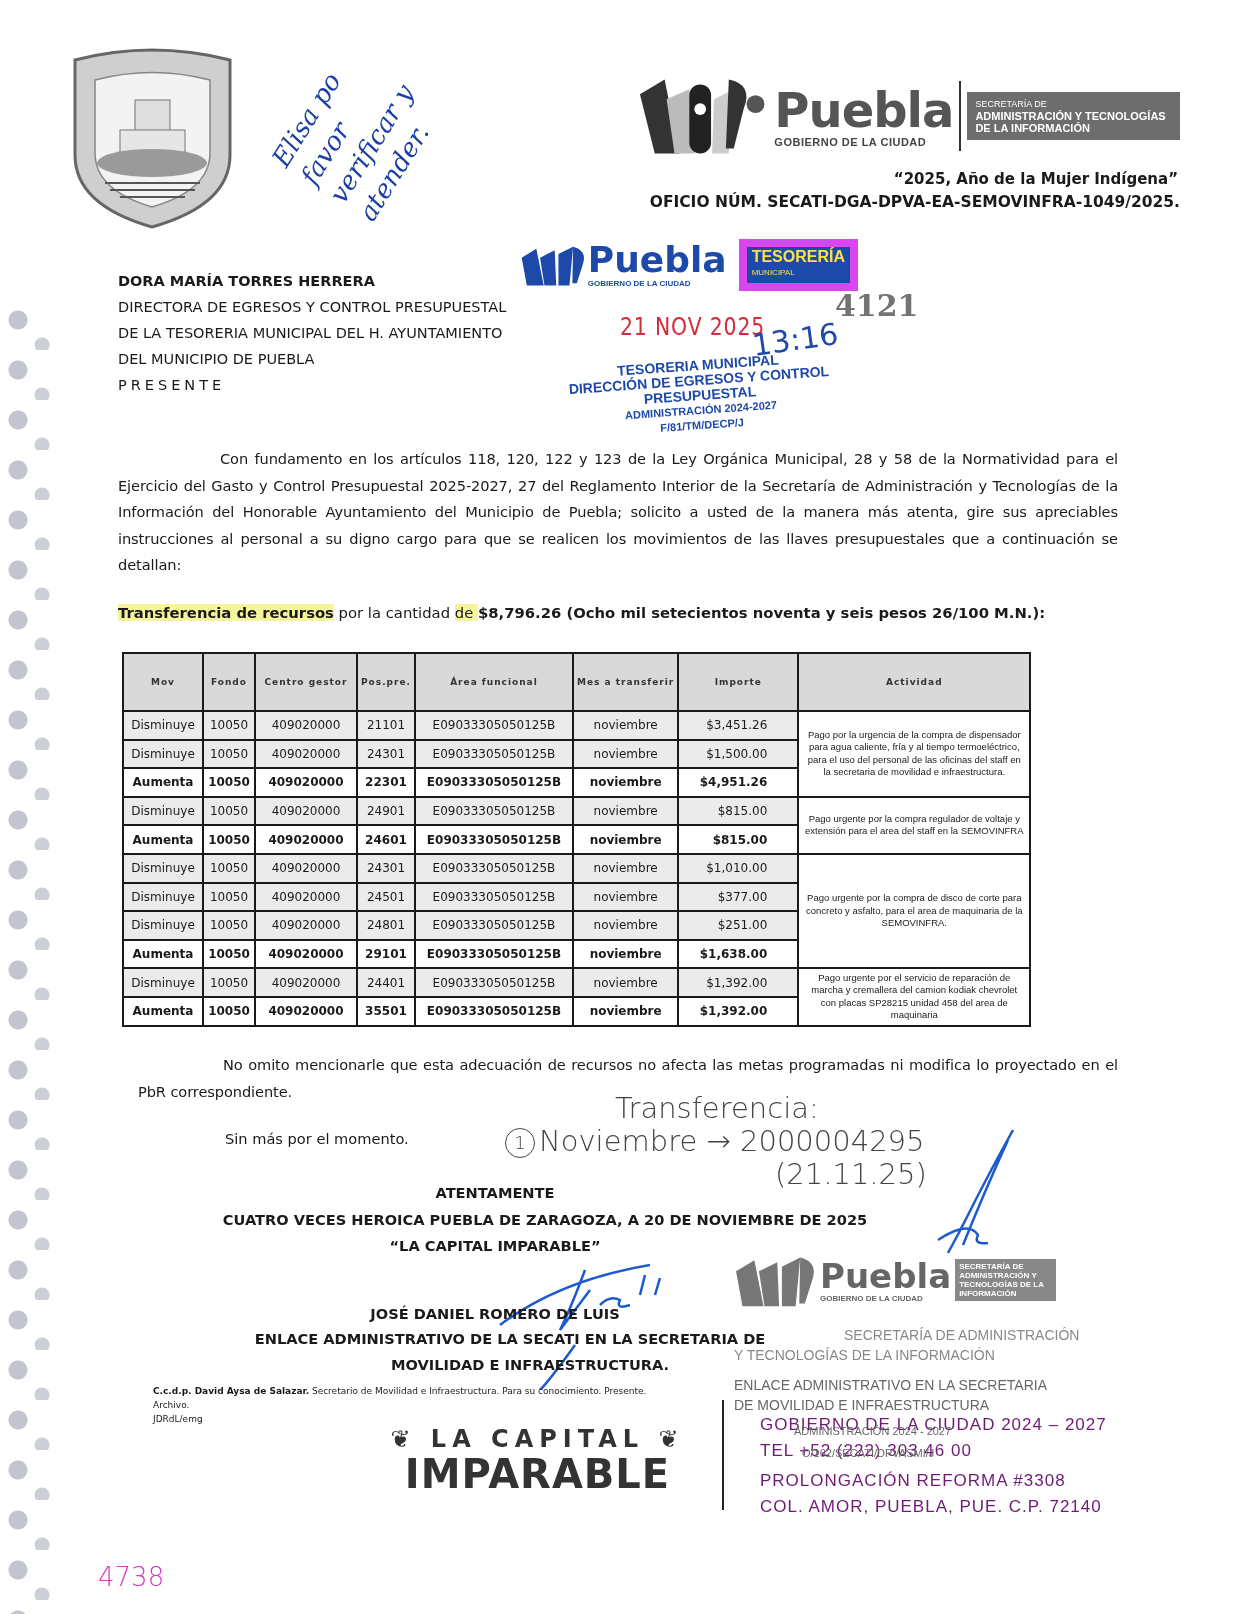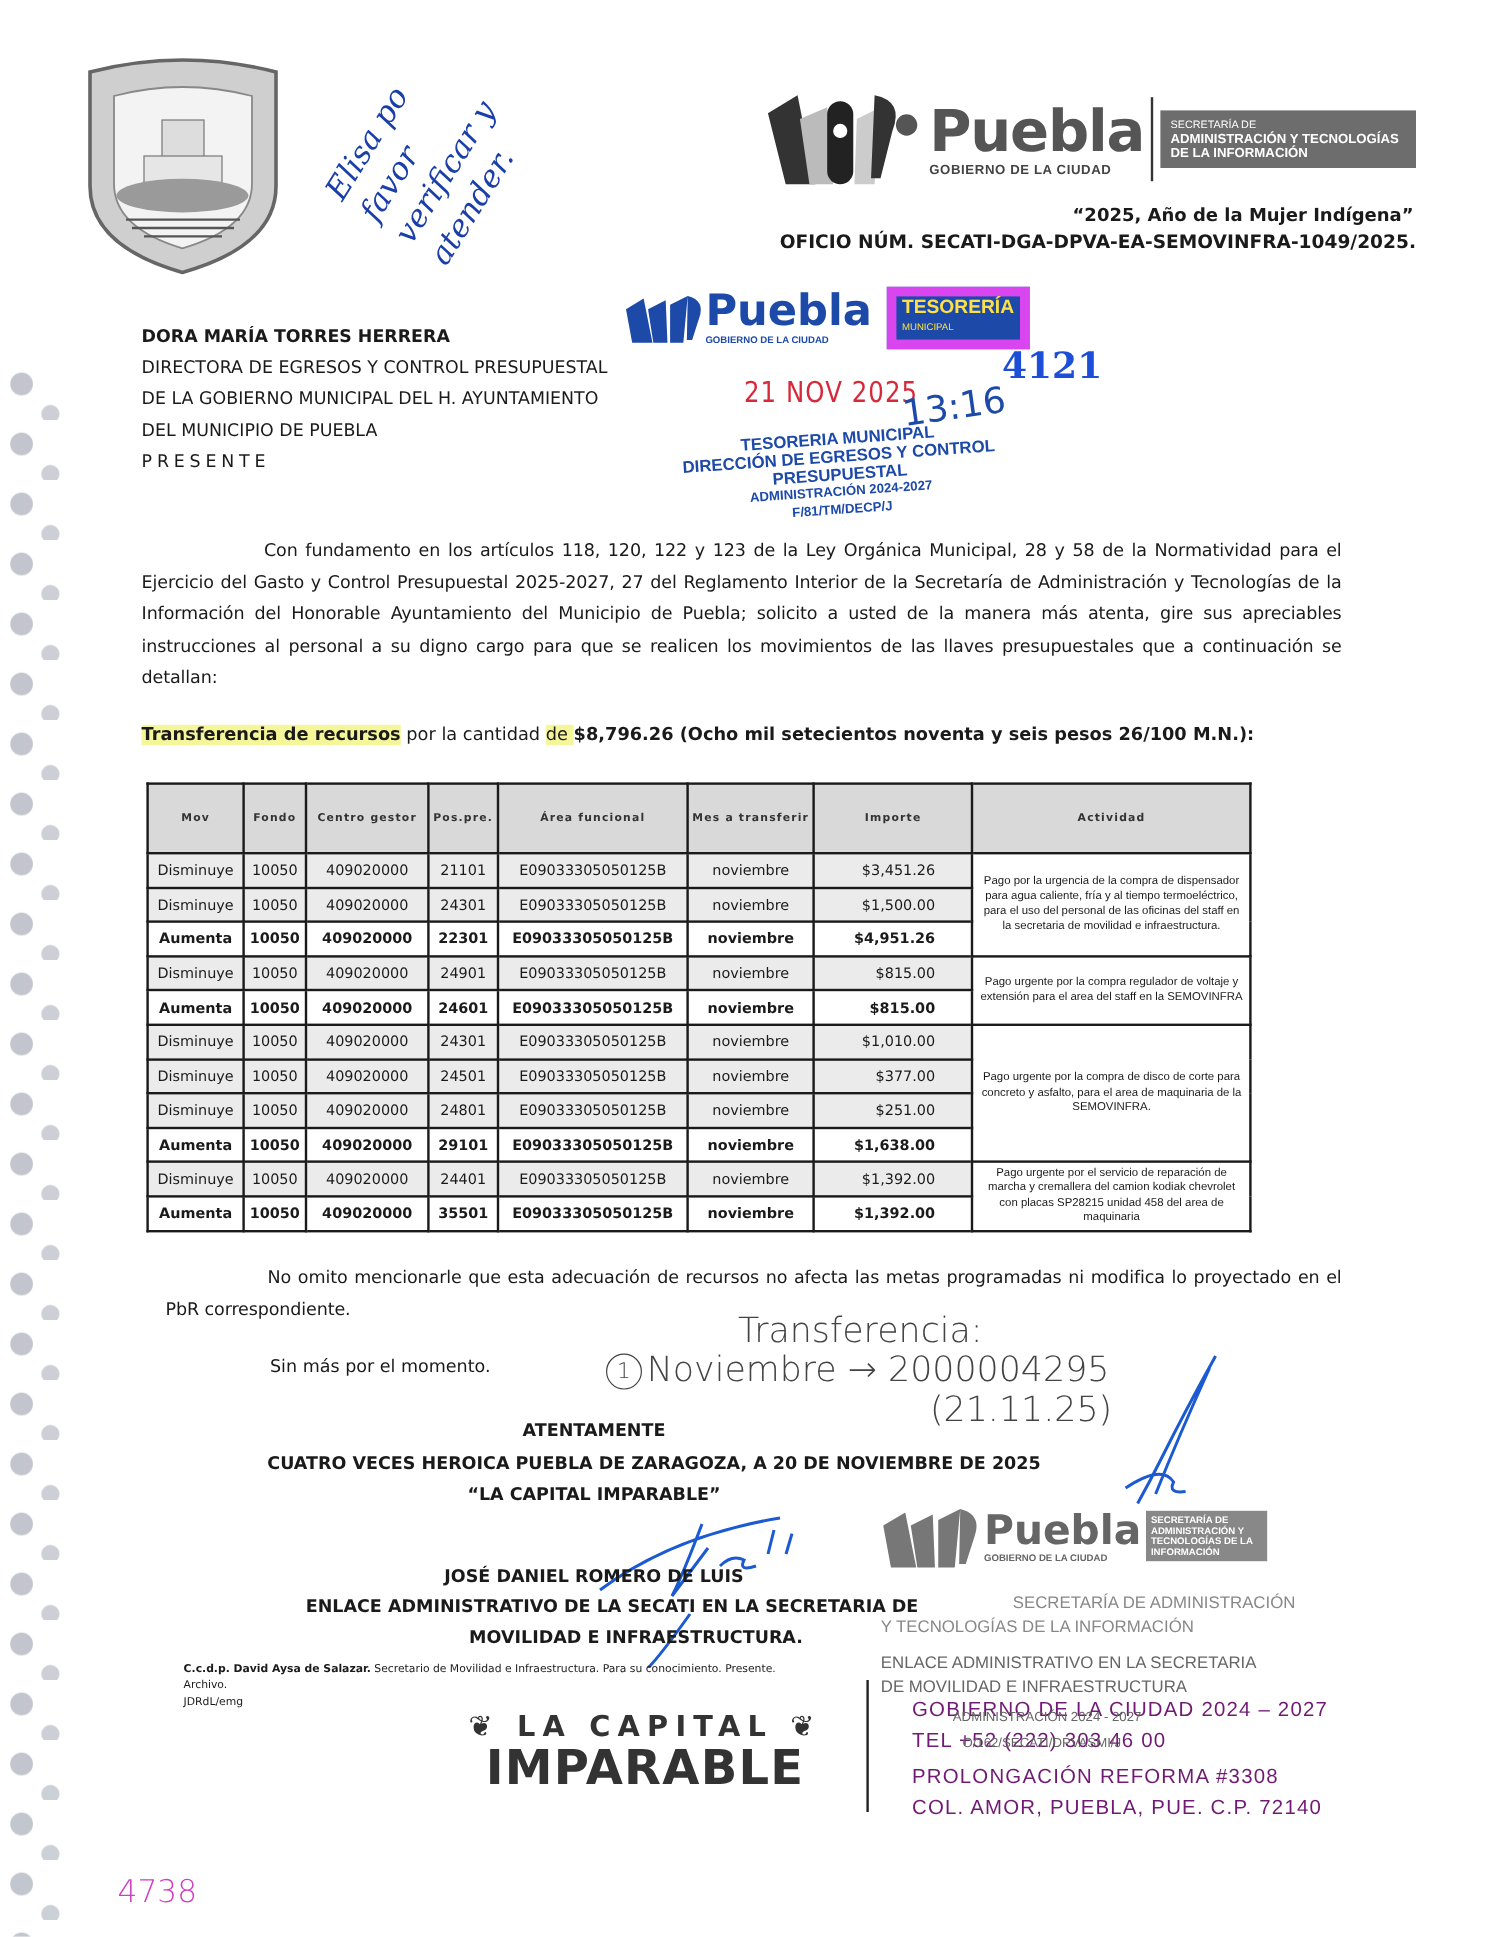--- a/index.html
+++ b/index.html
@@ -34,21 +34,21 @@
   .motto { right: 60px; top: 170px; font-family: "DejaVu Sans", sans-serif; font-weight: bold; font-size: 15px; }
   .oficio { right: 58px; top: 193px; font-family: "DejaVu Sans", sans-serif; font-weight: bold; font-size: 15.5px; }
 
   
   .stamp-logo { left: 518px; top: 232px; width: 340px; height: 65px; display: flex; align-items: center; color: #1d4aa8; }
   .stamp-logo .puebla { font-family: "DejaVu Sans", sans-serif; font-weight: bold; font-size: 36px; line-height: 38px; }
   .stamp-logo .gob { font-size: 8px; font-weight: bold; }
   .stamp-logo .tes { border: 8px solid #d946ef; background: #1d4aa8; color: #fde047; font-weight: bold; font-size: 16px; padding: 2px 5px; margin-left: 12px; line-height: 16px; }
   .stamp-logo .tes span { display:block; font-size: 8px; font-weight: normal; }
   .stamp-date { left: 620px; top: 313px; color: #d42a3a; font-family: "DejaVu Sans", sans-serif; font-size: 24px; letter-spacing: 1px; transform: scaleX(.85); transform-origin: left; }
-  .stamp-num { left: 835px; top: 288px; color: #1d4ed8; font-family: "DejaVu Serif", serif; font-size: 30px; font-weight: bold; }
+  .stamp-num { left: 835px; top: 288px; color: #737373; font-family: "DejaVu Serif", serif; font-size: 30px; font-weight: bold; }
   .stamp-time { left: 752px; top: 322px; color: #1d4aa8; font-family: "DejaVu Sans", sans-serif; font-size: 30px; transform: rotate(-8deg); }
   .stamp-text { left: 555px; top: 358px; width: 290px; color: #1d4aa8; text-align: center; font-weight: bold; font-size: 14px; line-height: 15px; transform: rotate(-4deg); }
   .stamp-text .s { font-size: 11px; }
 
   
   .addressee { left: 118px; top: 268px; font-family: "DejaVu Sans", sans-serif; font-size: 14.5px; line-height: 26px; }
   .addressee .name { font-weight: bold; }
   .addressee .presente { letter-spacing: 4px; }
 
   
@@ -171,41 +171,41 @@
   <div>TESORERIA MUNICIPAL</div>
   <div>DIRECCIÓN DE EGRESOS Y CONTROL</div>
   <div>PRESUPUESTAL</div>
   <div class="s">ADMINISTRACIÓN 2024-2027</div>
   <div class="s">F/81/TM/DECP/J</div>
 </div>
 
 <div class="abs addressee">
   <div class="name">DORA MARÍA TORRES HERRERA</div>
   <div>DIRECTORA DE EGRESOS Y CONTROL PRESUPUESTAL</div>
-  <div>DE LA GOBIERNO MUNICIPAL DEL H. AYUNTAMIENTO</div>
+  <div>DE LA TESORERIA MUNICIPAL DEL H. AYUNTAMIENTO</div>
   <div>DEL MUNICIPIO DE PUEBLA</div>
   <div class="presente">PRESENTE</div>
 </div>
 
 <div class="abs para para1"><span class="indent"></span><span>Con fundamento en los artículos 118, 120, 122 y 123 de la Ley Orgánica Municipal, 28 y 58 de la Normatividad para el Ejercicio del Gasto y Control Presupuestal 2025-2027, 27 del Reglamento Interior de la Secretaría de Administración y Tecnologías de la Información del Honorable Ayuntamiento del Municipio de Puebla; solicito a usted de la manera más atenta, gire sus apreciables instrucciones al personal a su digno cargo para que se realicen los movimientos de las llaves presupuestales que a continuación se detallan:</span></div>
 
 <div class="abs transfer">
   <span class="hl b">Transferencia de recursos</span><span> por la cantidad </span><span class="hl">de </span><span class="b">$8,796.26 (Ocho mil setecientos noventa y seis pesos 26/100 M.N.):</span>
 </div>
 
 <table class="abs tbl">
   <thead>
     <tr>
       <th style="width:80px">Mov</th>
       <th style="width:52px">Fondo</th>
       <th style="width:102px">Centro gestor</th>
       <th style="width:56px">Pos.pre.</th>
       <th style="width:158px">Área funcional</th>
       <th style="width:97px">Mes a transferir</th>
-      <th style="width:132px">Importe</th>
+      <th style="width:120px">Importe</th>
       <th style="width:232px">Actividad</th>
     </tr>
   </thead>
   <tbody id="tbody">
       <tr class="dec">
         <td>Disminuye</td>
         <td>10050</td>
         <td>409020000</td>
         <td>21101</td>
         <td>E09033305050125B</td>

